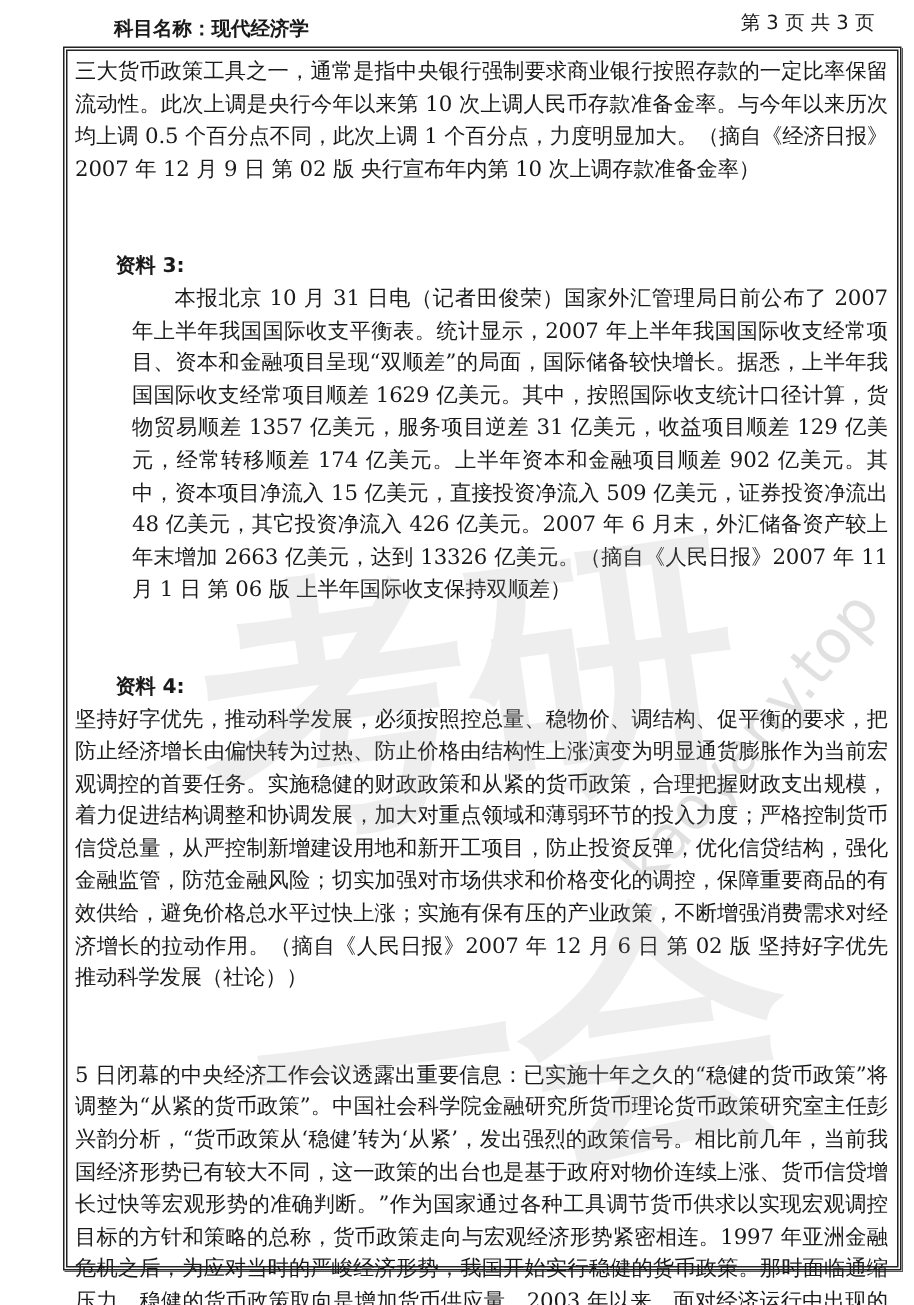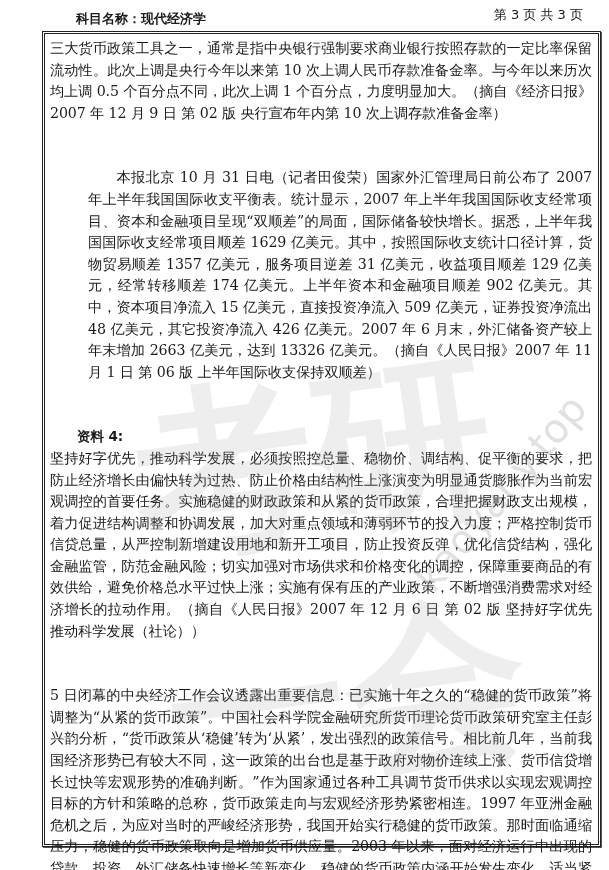--- a/index.html
+++ b/index.html
@@ -33,20 +33,21 @@
   <div class="pageinfo">第 3 页 共 3 页</div>
 </div>
 
 <div class="sidebar-line"></div>
 
 <div class="box">
   <div class="content">
     <p class="para">三大货币政策工具之一，通常是指中央银行强制要求商业银行按照存款的一定比率保留流动性。此次上调是央行今年以来第 10 次上调人民币存款准备金率。与今年以来历次均上调 0.5 个百分点不同，此次上调 1 个百分点，力度明显加大。（摘自《经济日报》2007 年 12 月 9 日 第 02 版 央行宣布年内第 10 次上调存款准备金率）</p>
 
     <div class="gap-lg"></div>
+    <p class="heading">资料 3:</p>
     <p class="para indent">本报北京 10 月 31 日电（记者田俊荣）国家外汇管理局日前公布了 2007 年上半年我国国际收支平衡表。统计显示，2007 年上半年我国国际收支经常项目、资本和金融项目呈现“双顺差”的局面，国际储备较快增长。据悉，上半年我国国际收支经常项目顺差 1629 亿美元。其中，按照国际收支统计口径计算，货物贸易顺差 1357 亿美元，服务项目逆差 31 亿美元，收益项目顺差 129 亿美元，经常转移顺差 174 亿美元。上半年资本和金融项目顺差 902 亿美元。其中，资本项目净流入 15 亿美元，直接投资净流入 509 亿美元，证券投资净流出 48 亿美元，其它投资净流入 426 亿美元。2007 年 6 月末，外汇储备资产较上年末增加 2663 亿美元，达到 13326 亿美元。（摘自《人民日报》2007 年 11 月 1 日 第 06 版 上半年国际收支保持双顺差）</p>
 
     <div class="gap-lg"></div>
     <p class="heading">资料 4:</p>
     <p class="para">坚持好字优先，推动科学发展，必须按照控总量、稳物价、调结构、促平衡的要求，把防止经济增长由偏快转为过热、防止价格由结构性上涨演变为明显通货膨胀作为当前宏观调控的首要任务。实施稳健的财政政策和从紧的货币政策，合理把握财政支出规模，着力促进结构调整和协调发展，加大对重点领域和薄弱环节的投入力度；严格控制货币信贷总量，从严控制新增建设用地和新开工项目，防止投资反弹，优化信贷结构，强化金融监管，防范金融风险；切实加强对市场供求和价格变化的调控，保障重要商品的有效供给，避免价格总水平过快上涨；实施有保有压的产业政策，不断增强消费需求对经济增长的拉动作用。（摘自《人民日报》2007 年 12 月 6 日 第 02 版 坚持好字优先 推动科学发展（社论））</p>
 
     <div class="gap-lg"></div>
     <p class="para">5 日闭幕的中央经济工作会议透露出重要信息：已实施十年之久的“稳健的货币政策”将调整为“从紧的货币政策”。中国社会科学院金融研究所货币理论货币政策研究室主任彭兴韵分析，“货币政策从‘稳健’转为‘从紧’，发出强烈的政策信号。相比前几年，当前我国经济形势已有较大不同，这一政策的出台也是基于政府对物价连续上涨、货币信贷增长过快等宏观形势的准确判断。”作为国家通过各种工具调节货币供求以实现宏观调控目标的方针和策略的总称，货币政策走向与宏观经济形势紧密相连。1997 年亚洲金融危机之后，为应对当时的严峻经济形势，我国开始实行稳健的货币政策。那时面临通缩压力，稳健的货币政策取向是增加货币供应量。2003 年以来，面对经济运行中出现的贷款、投资、外汇储备快速增长等新变化，稳健的货币政策内涵开始发生变化，适当紧缩银根，多次上调存款准备金率和利率。经历连续四年两位数增长后，我国经济形势已发生较大变化。对于明年宏观调控首要任务，中央经济工作会议提出：防止经济增长由偏快转为过热、防止价格由结构性上涨演变为明显通货膨胀。值得注意的是，在货币政策从“稳健”转向“从紧”的同时，明年财政政策将继续保持稳健。这样，自 2005 年以来“双稳健”的财政货币政策，明年将变成一“稳”一“紧”相搭配。（摘自《中国证券报》2007 年 12 月 6 日 A02 版 “稳健”转“从紧”：中国货币政策十年首变）</p>
   </div>
 </div>

